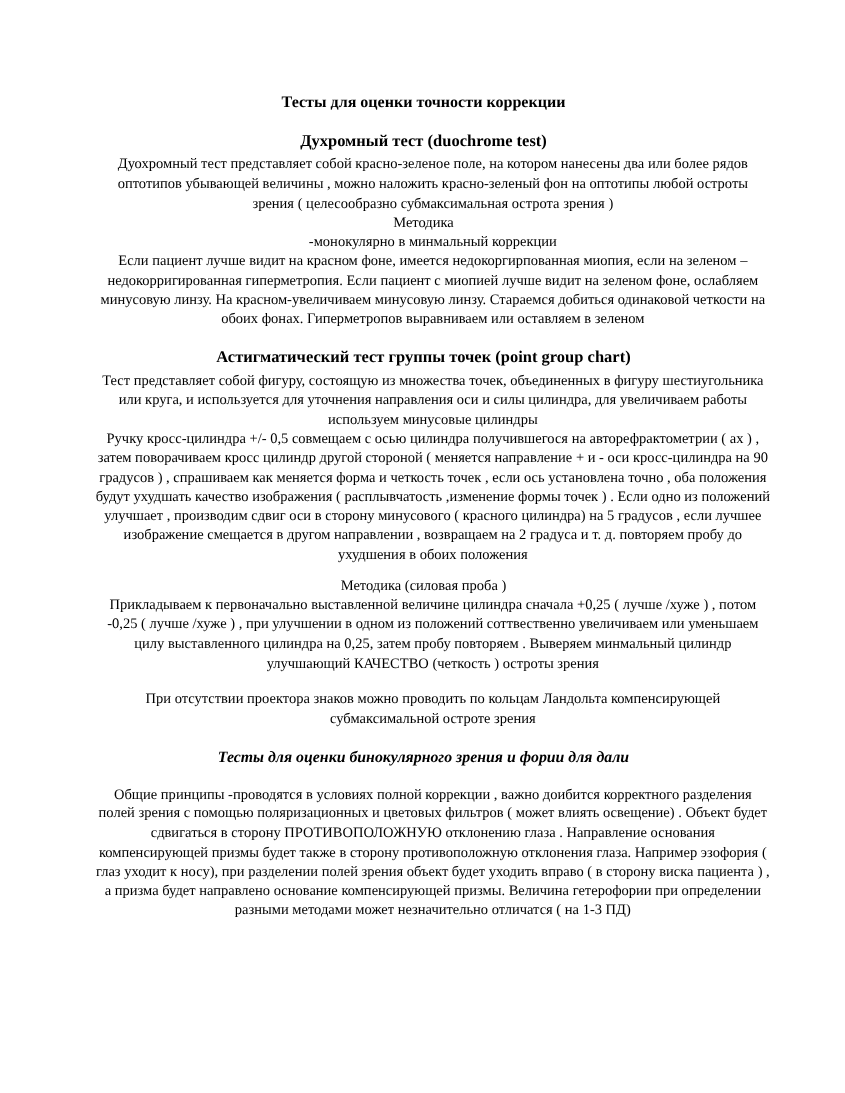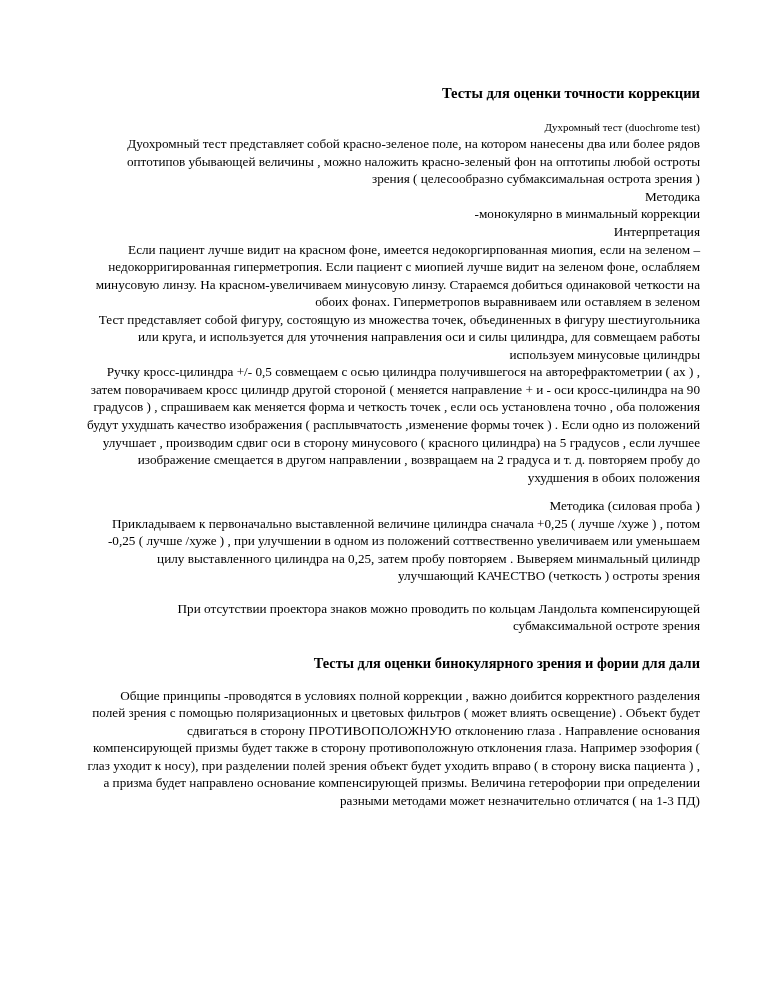--- a/index.html
+++ b/index.html
@@ -18,42 +18,43 @@
     position: relative;
     width: 768px;
     height: 994px;
     background: #ffffff;
     box-sizing: border-box;
     padding: 84px 68px 0 70px;
   }
   .doc {
     font-size: 13.2px;
     line-height: 1.33;
-    text-align: right;
+    text-align: center;
   }
   h1.doc-title {
     font-size: 14.6px;
     font-weight: bold;
     margin: 0 0 17px 0;
     line-height: 1.3;
   }
   h2.sec-title {
-    font-size: 11px;
-    font-weight: normal;
+    font-size: 15px;
+    font-weight: bold;
     margin: 0 0 1px 0;
     line-height: 1.3;
   }
   h2.sec-title.spaced {
     margin-top: 18px;
   }
   h2.big-title {
     font-size: 14.4px;
     font-weight: bold;
     margin: 19px 0 3px 0;
     line-height: 1.3;
+    font-style: italic;
   }
   p.para {
     margin: 0 0 0 17px;
     line-height: 1.33;
   }
   .sub-head {
     font-weight: normal;
     margin: 0;
     line-height: 1.33;
   }
@@ -69,24 +70,24 @@
 
 <div class="page">
   <div class="doc">
 
     <h1 class="doc-title">Тесты для оценки точности коррекции</h1>
 
     <h2 class="sec-title">Духромный тест (duochrome test)</h2>
     <p class="para">Дуохромный тест представляет собой красно-зеленое поле, на котором нанесены два или более рядов оптотипов убывающей величины , можно наложить красно-зеленый фон на оптотипы любой остроты зрения ( целесообразно субмаксимальная острота зрения )</p>
     <p class="sub-head">Методика</p>
     <p class="para">-монокулярно в минмальный  коррекции</p>
-    <p class="sub-head">Интерпретация</p>
     <p class="para">Если пациент лучше видит на красном фоне, имеется недокоргирпованная миопия, если на зеленом – недокорригированная гиперметропия. Если пациент с миопией  лучше видит на зеленом фоне,  ослабляем  минусовую линзу. На красном-увеличиваем минусовую линзу. Стараемся добиться одинаковой четкости на обоих фонах. Гиперметропов выравниваем или оставляем в зеленом</p>
 
-    <p class="para"> Тест представляет собой фигуру, состоящую из множества точек, объединенных в фигуру шестиугольника или круга, и используется для уточнения направления оси и силы  цилиндра, для совмещаем работы используем минусовые цилиндры</p>
+    <h2 class="sec-title spaced">Астигматический тест группы точек (point group chart)</h2>
+    <p class="para"> Тест представляет собой фигуру, состоящую из множества точек, объединенных в фигуру шестиугольника или круга, и используется для уточнения направления оси и силы  цилиндра, для увеличиваем работы используем минусовые цилиндры</p>
     <p class="para">Ручку кросс-цилиндра +/- 0,5 совмещаем с  осью цилиндра получившегося на авторефрактометрии ( ах ) , затем поворачиваем кросс цилиндр другой стороной ( меняется направление + и -  оси кросс-цилиндра на 90 градусов )  , спрашиваем как меняется форма и четкость точек , если ось установлена точно , оба положения будут ухудшать качество изображения ( расплывчатость ,изменение формы точек ) . Если одно из положений улучшает , производим сдвиг оси в  сторону минусового ( красного цилиндра) на 5 градусов , если лучшее изображение смещается в другом направлении , возвращаем на 2 градуса  и т. д. повторяем пробу до ухудшения в обоих положения</p>
 
     <div class="gap-sm"></div>
 
     <p class="sub-head">Методика (силовая проба )</p>
     <p class="para">Прикладываем к первоначально выставленной величине цилиндра  сначала  +0,25 ( лучше /хуже ) , потом -0,25 ( лучше /хуже ) , при улучшении  в одном из положений соттвественно увеличиваем или уменьшаем цилу выставленного цилиндра на 0,25, затем пробу повторяем . Выверяем минмальный цилиндр улучшающий КАЧЕСТВО (четкость ) остроты зрения</p>
 
     <div class="gap-md"></div>
 
     <p class="para">При отсутствии проектора знаков можно проводить по кольцам Ландольта компенсирующей субмаксимальной  остроте зрения</p>

